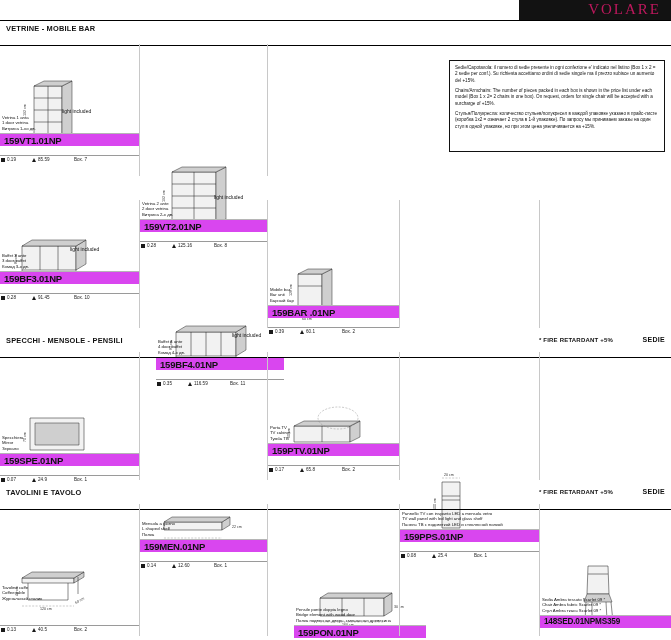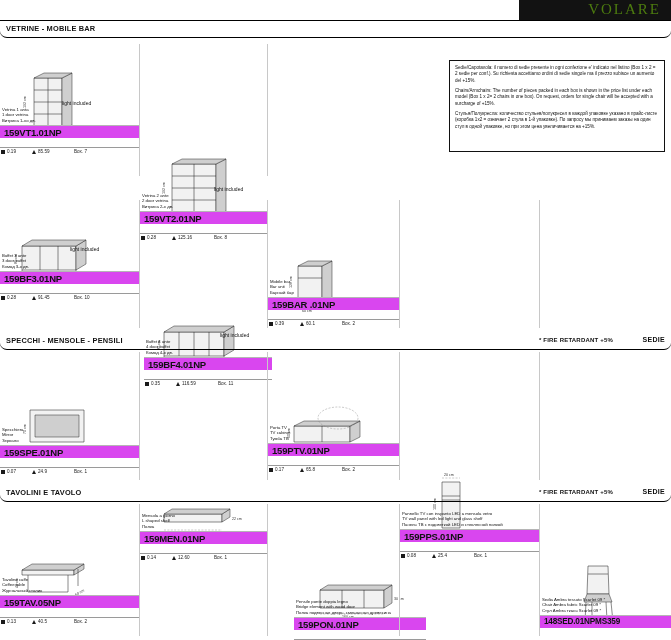--- a/index.html
+++ b/index.html
@@ -15,31 +15,30 @@
 
   
   .hdr { position: relative; height: 22px; }
   .hdr-bar {
     position: absolute; right: 0; top: 0;
     width: 152px; height: 20px;
     background: #121212;
   }
   .hdr-title {
     position: absolute; right: 10px; top: 1px;
-    font-size: 15px; letter-spacing: 2px; color: #4d7c0f;
+    font-size: 15px; letter-spacing: 2px; color: #be185d;
     font-family: "Liberation Serif", serif;
   }
   .hdr-rule { position: absolute; left: 0; top: 20px; width: 671px; height: 1px; background: #000; }
 
   
   .sect { position: relative; width: 671px; }
   .sect-head {
-    position: relative; height: 16px;
+    position: relative; height: 24px;
     border-bottom: 1px solid #000;
-    border-radius: 7px;
   }
   .sect-name {
     position: absolute; left: 6px; top: 2px;
     font-size: 7.4px; font-weight: bold; letter-spacing: .2px;
   }
   .sect-fr {
     position: absolute; right: 58px; top: 3px;
     font-size: 6px; font-weight: bold; letter-spacing: .2px;
   }
   .sect-sedie {
@@ -250,21 +249,21 @@
       </div>
       <div class="metabar">
         <div class="sq"></div>
         <div class="tri"></div>
         <span class="m1">0.28</span>
         <span class="m2">91.45</span>
         <span class="m3">Box. 10</span>
       </div>
     </div>
 
-    <div class="cell art" style="left:144px; top:24px; width:128px;">
+    <div class="cell art" style="left:156px; top:24px; width:128px;">
       <svg class="draw" style="left:10px; top:24px;" width="96" height="56">
         <polygon class="lnf" points="10,16 70,16 70,40 10,40"></polygon>
         <polygon class="lng" points="70,16 80,10 80,34 70,40"></polygon>
         <polygon class="lng" points="10,16 20,10 80,10 70,16"></polygon>
         <line class="ln" x1="25" y1="16" x2="25" y2="40"></line>
         <line class="ln" x1="40" y1="16" x2="40" y2="40"></line>
         <line class="ln" x1="55" y1="16" x2="55" y2="40"></line>
         <line class="ln" x1="10" y1="40" x2="10" y2="46"></line>
         <line class="ln" x1="70" y1="40" x2="70" y2="46"></line>
         <line class="dsh" x1="10" y1="50" x2="70" y2="50"></line>
@@ -464,23 +463,20 @@
         <line class="ln" x1="66" y1="21" x2="66" y2="38"></line>
         <line class="ln" x1="16" y1="44" x2="56" y2="44"></line>
         <line class="dsh" x1="10" y1="50" x2="62" y2="50"></line>
         <text class="dim" x="28" y="54">120 cm</text>
         <text class="dim" x="64" y="48" transform="rotate(-30 64 48)">60 cm</text>
         <text class="dim" x="6" y="40" transform="rotate(-90 6 40)">40 cm</text>
       </svg>
       <div class="caption">Tavolino caffe
 Coffee table
 Журнальный столик</div>
-      <div class="codebar">
-        <div class="code">159TAV.05NP</div>
-      </div>
       <div class="metabar">
         <div class="sq"></div>
         <div class="tri"></div>
         <span class="m1">0.13</span>
         <span class="m2">40.5</span>
         <span class="m3">Box. 2</span>
       </div>
     </div>
 
     <div class="cell art" style="left:140px; top:28px; width:128px;">

